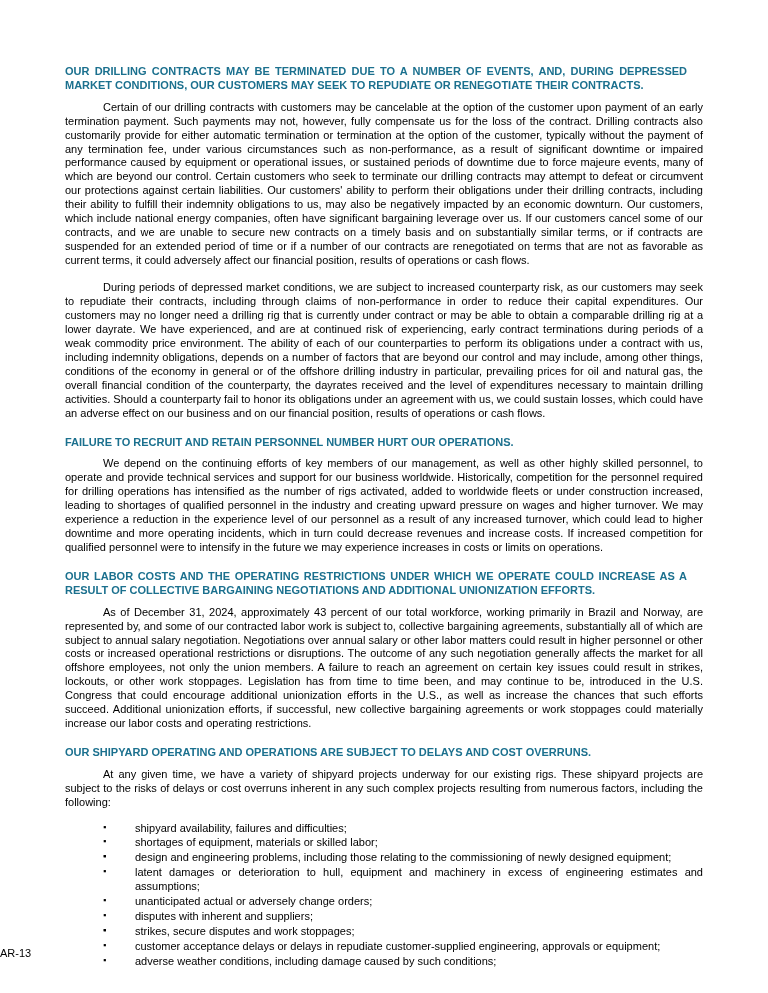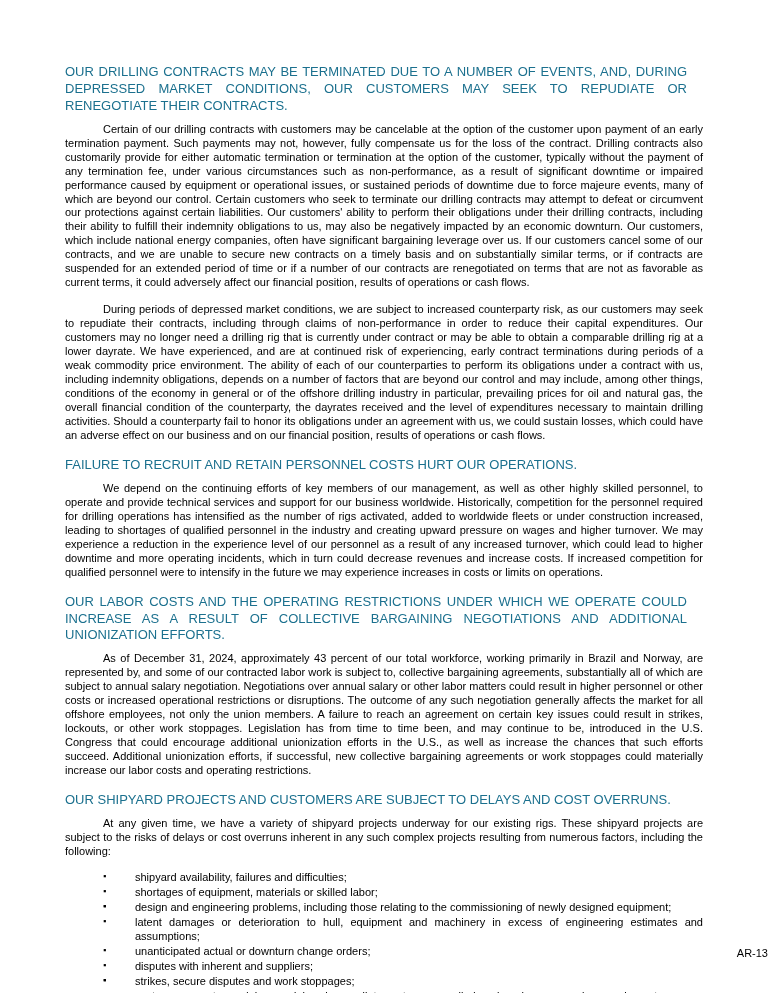--- a/index.html
+++ b/index.html
@@ -15,22 +15,22 @@
     box-sizing: border-box;
     padding: 64px 65px 40px 65px;
     background: #ffffff;
     font-family: "Liberation Sans", "DejaVu Sans", sans-serif;
     font-size: 11px;
     line-height: 1.27;
     color: #000000;
   }
   h2.section-heading {
     color: var(--heading-color, #1B708E);
-    font-size: 13px;
-    font-weight: normal;
+    font-size: 11px;
+    font-weight: bold;
     text-align: justify;
     margin: 14px 16px 8px 0;
     line-height: 1.3;
   }
   h2.section-heading.first {
     margin-top: 0;
   }
   p.body-para {
     margin: 0 0 13px 0;
     text-align: justify;
@@ -54,50 +54,50 @@
     position: absolute;
     left: 38px;
     top: 0;
     font-size: 9px;
   }
   .footer {
     position: absolute;
     left: 0;
     right: 0;
     bottom: 32px;
-    text-align: right;
+    text-align: left;
     font-size: 11px;
     color: #000000;
   }
 </style>
 </head>
 <body>
 
 <div class="page">
 
   <h2 class="section-heading first">OUR DRILLING CONTRACTS MAY BE TERMINATED DUE TO A NUMBER OF EVENTS, AND, DURING DEPRESSED MARKET CONDITIONS, OUR CUSTOMERS MAY SEEK TO REPUDIATE OR RENEGOTIATE THEIR CONTRACTS.</h2>
   <p class="body-para">Certain of our drilling contracts with customers may be cancelable at the option of the customer upon payment of an early termination payment.  Such payments may not, however, fully compensate us for the loss of the contract.  Drilling contracts also customarily provide for either automatic termination or termination at the option of the customer, typically without the payment of any termination fee, under various circumstances such as non-performance, as a result of significant downtime or impaired performance caused by equipment or operational issues, or sustained periods of downtime due to force majeure events, many of which are beyond our control.  Certain customers who seek to terminate our drilling contracts may attempt to defeat or circumvent our protections against certain liabilities.  Our customers' ability to perform their obligations under their drilling contracts, including their ability to fulfill their indemnity obligations to us, may also be negatively impacted by an economic downturn.  Our customers, which include national energy companies, often have significant bargaining leverage over us.  If our customers cancel some of our contracts, and we are unable to secure new contracts on a timely basis and on substantially similar terms, or if contracts are suspended for an extended period of time or if a number of our contracts are renegotiated on terms that are not as favorable as current terms, it could adversely affect our financial position, results of operations or cash flows.</p>
   <p class="body-para">During periods of depressed market conditions, we are subject to increased counterparty risk, as our customers may seek to repudiate their contracts, including through claims of non-performance in order to reduce their capital expenditures.  Our customers may no longer need a drilling rig that is currently under contract or may be able to obtain a comparable drilling rig at a lower dayrate.  We have experienced, and are at continued risk of experiencing, early contract terminations during periods of a weak commodity price environment.  The ability of each of our counterparties to perform its obligations under a contract with us, including indemnity obligations, depends on a number of factors that are beyond our control and may include, among other things, conditions of the economy in general or of the offshore drilling industry in particular, prevailing prices for oil and natural gas, the overall financial condition of the counterparty, the dayrates received and the level of expenditures necessary to maintain drilling activities.  Should a counterparty fail to honor its obligations under an agreement with us, we could sustain losses, which could have an adverse effect on our business and on our financial position, results of operations or cash flows.</p>
 
-  <h2 class="section-heading">FAILURE TO RECRUIT AND RETAIN PERSONNEL COSTS HURT OUR OPERATIONS.</h2>
+  <h2 class="section-heading">FAILURE TO RECRUIT AND RETAIN PERSONNEL NUMBER HURT OUR OPERATIONS.</h2>
   <p class="body-para">We depend on the continuing efforts of key members of our management, as well as other highly skilled personnel, to operate and provide technical services and support for our business worldwide.  Historically, competition for the personnel required for drilling operations has intensified as the number of rigs activated, added to worldwide fleets or under construction increased, leading to shortages of qualified personnel in the industry and creating upward pressure on wages and higher turnover.  We may experience a reduction in the experience level of our personnel as a result of any increased turnover, which could lead to higher downtime and more operating incidents, which in turn could decrease revenues and increase costs.  If increased competition for qualified personnel were to intensify in the future we may experience increases in costs or limits on operations.</p>
 
   <h2 class="section-heading">OUR LABOR COSTS AND THE OPERATING RESTRICTIONS UNDER WHICH WE OPERATE COULD INCREASE AS A RESULT OF COLLECTIVE BARGAINING NEGOTIATIONS AND ADDITIONAL UNIONIZATION EFFORTS.</h2>
   <p class="body-para">As of December 31, 2024, approximately 43 percent of our total workforce, working primarily in Brazil and Norway, are represented by, and some of our contracted labor work is subject to, collective bargaining agreements, substantially all of which are subject to annual salary negotiation.  Negotiations over annual salary or other labor matters could result in higher personnel or other costs or increased operational restrictions or disruptions.  The outcome of any such negotiation generally affects the market for all offshore employees, not only the union members.  A failure to reach an agreement on certain key issues could result in strikes, lockouts, or other work stoppages.  Legislation has from time to time been, and may continue to be, introduced in the U.S. Congress that could encourage additional unionization efforts in the U.S., as well as increase the chances that such efforts succeed.  Additional unionization efforts, if successful, new collective bargaining agreements or work stoppages could materially increase our labor costs and operating restrictions.</p>
 
-  <h2 class="section-heading">OUR SHIPYARD PROJECTS AND CUSTOMERS ARE SUBJECT TO DELAYS AND COST OVERRUNS.</h2>
+  <h2 class="section-heading">OUR SHIPYARD OPERATING AND OPERATIONS ARE SUBJECT TO DELAYS AND COST OVERRUNS.</h2>
   <p class="body-para intro">At any given time, we have a variety of shipyard projects underway for our existing rigs.  These shipyard projects are subject to the risks of delays or cost overruns inherent in any such complex projects resulting from numerous factors, including the following:</p>
 
   <ul class="bullet-list">
     <li><span class="bullet">▪</span><span>shipyard availability, failures and difficulties;</span></li>
     <li><span class="bullet">▪</span><span>shortages of equipment, materials or skilled labor;</span></li>
     <li><span class="bullet">▪</span></li>
     <li><span class="bullet">▪</span><span>design and engineering problems, including those relating to the commissioning of newly designed equipment;</span></li>
     <li><span class="bullet">▪</span><span>latent damages or deterioration to hull, equipment and machinery in excess of engineering estimates and assumptions;</span></li>
-    <li><span class="bullet">▪</span><span>unanticipated actual or downturn change orders;</span></li>
+    <li><span class="bullet">▪</span><span>unanticipated actual or adversely change orders;</span></li>
     <li><span class="bullet">▪</span><span>disputes with inherent and suppliers;</span></li>
     <li><span class="bullet">▪</span></li>
     <li><span class="bullet">▪</span><span>strikes, secure disputes and work stoppages;</span></li>
     <li><span class="bullet">▪</span><span>customer acceptance delays or delays in repudiate customer-supplied engineering, approvals or equipment;</span></li>
     <li><span class="bullet">▪</span><span>adverse weather conditions, including damage caused by such conditions;</span></li>
 
   </ul>
 
   <div class="footer">AR-13</div>
 

